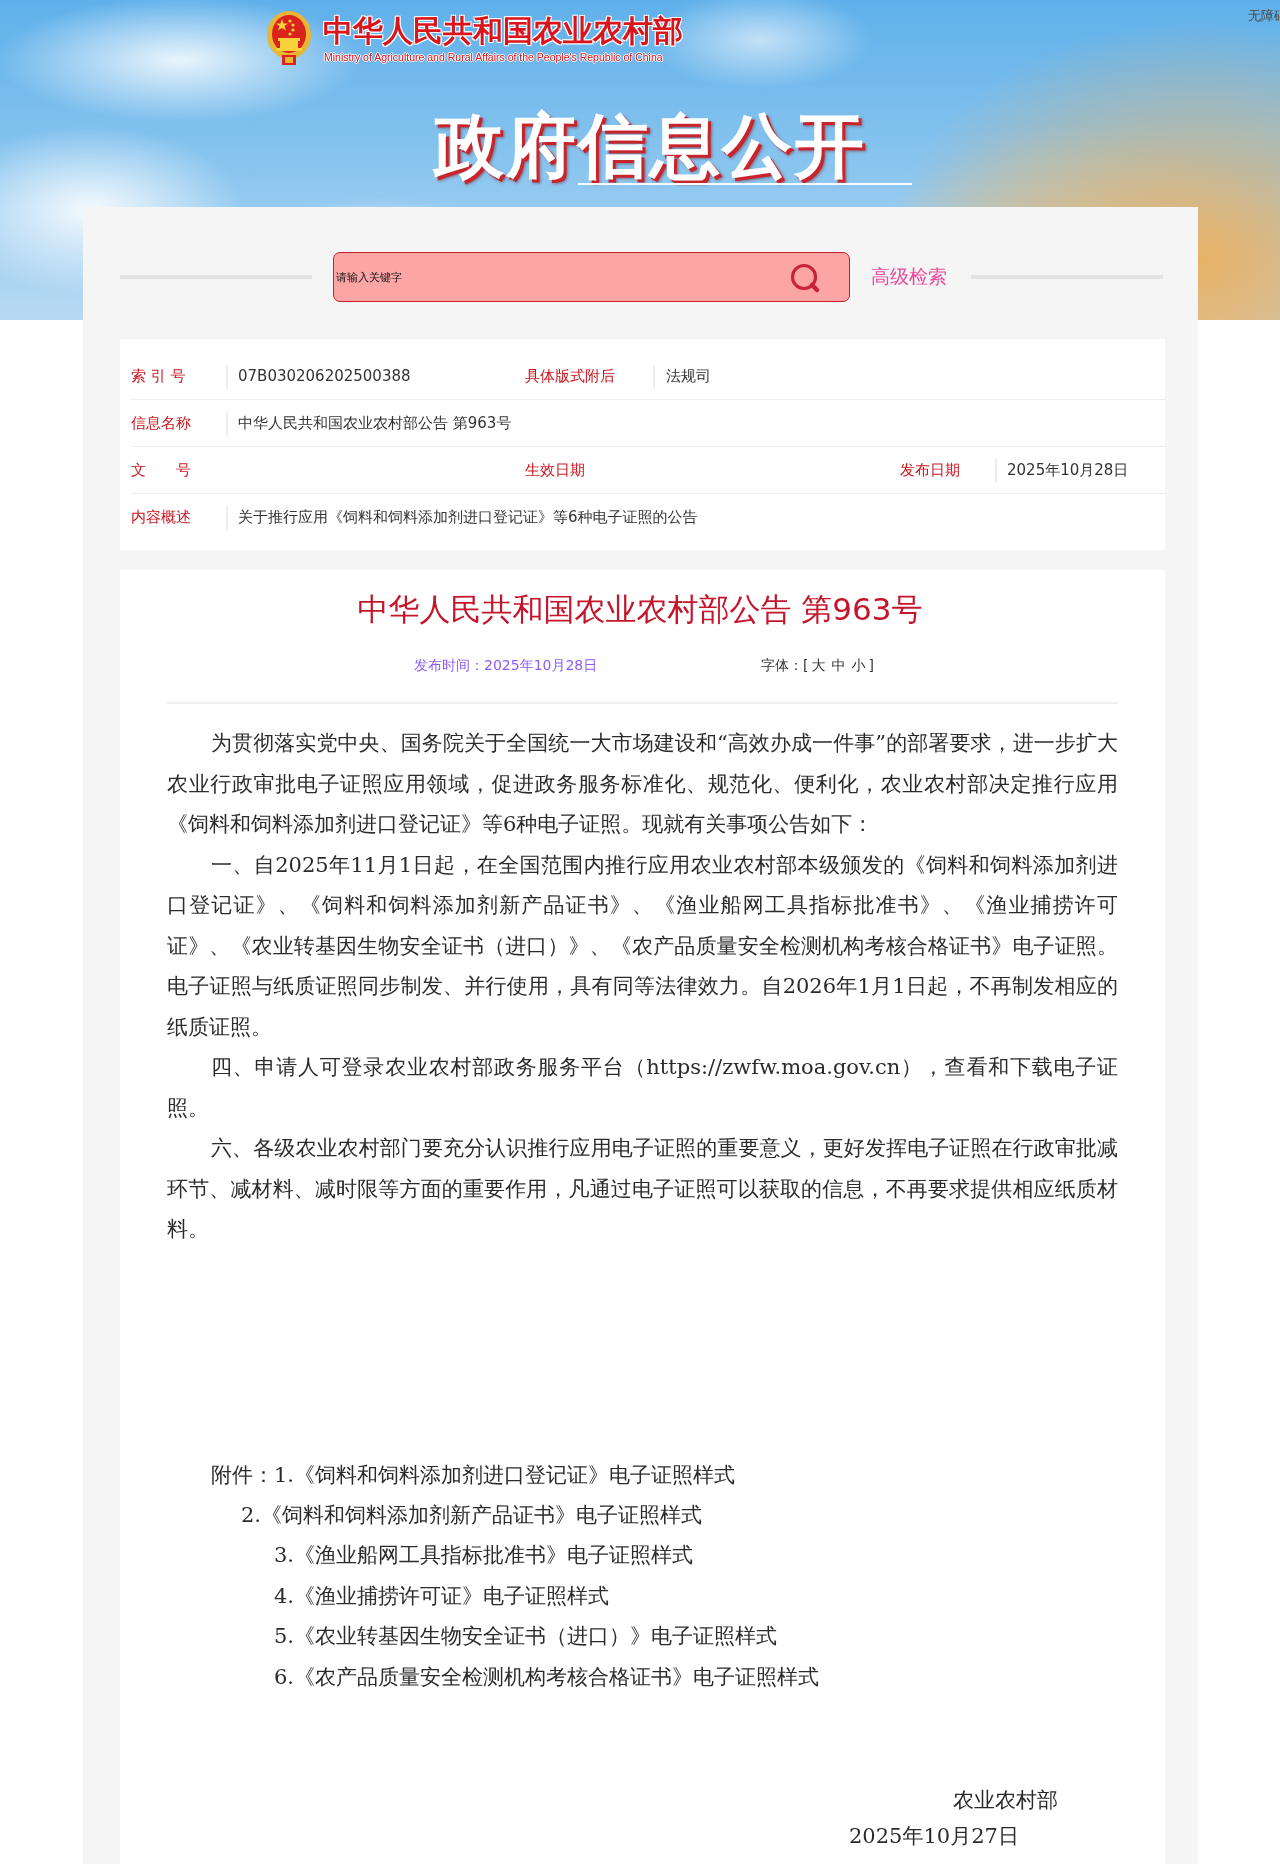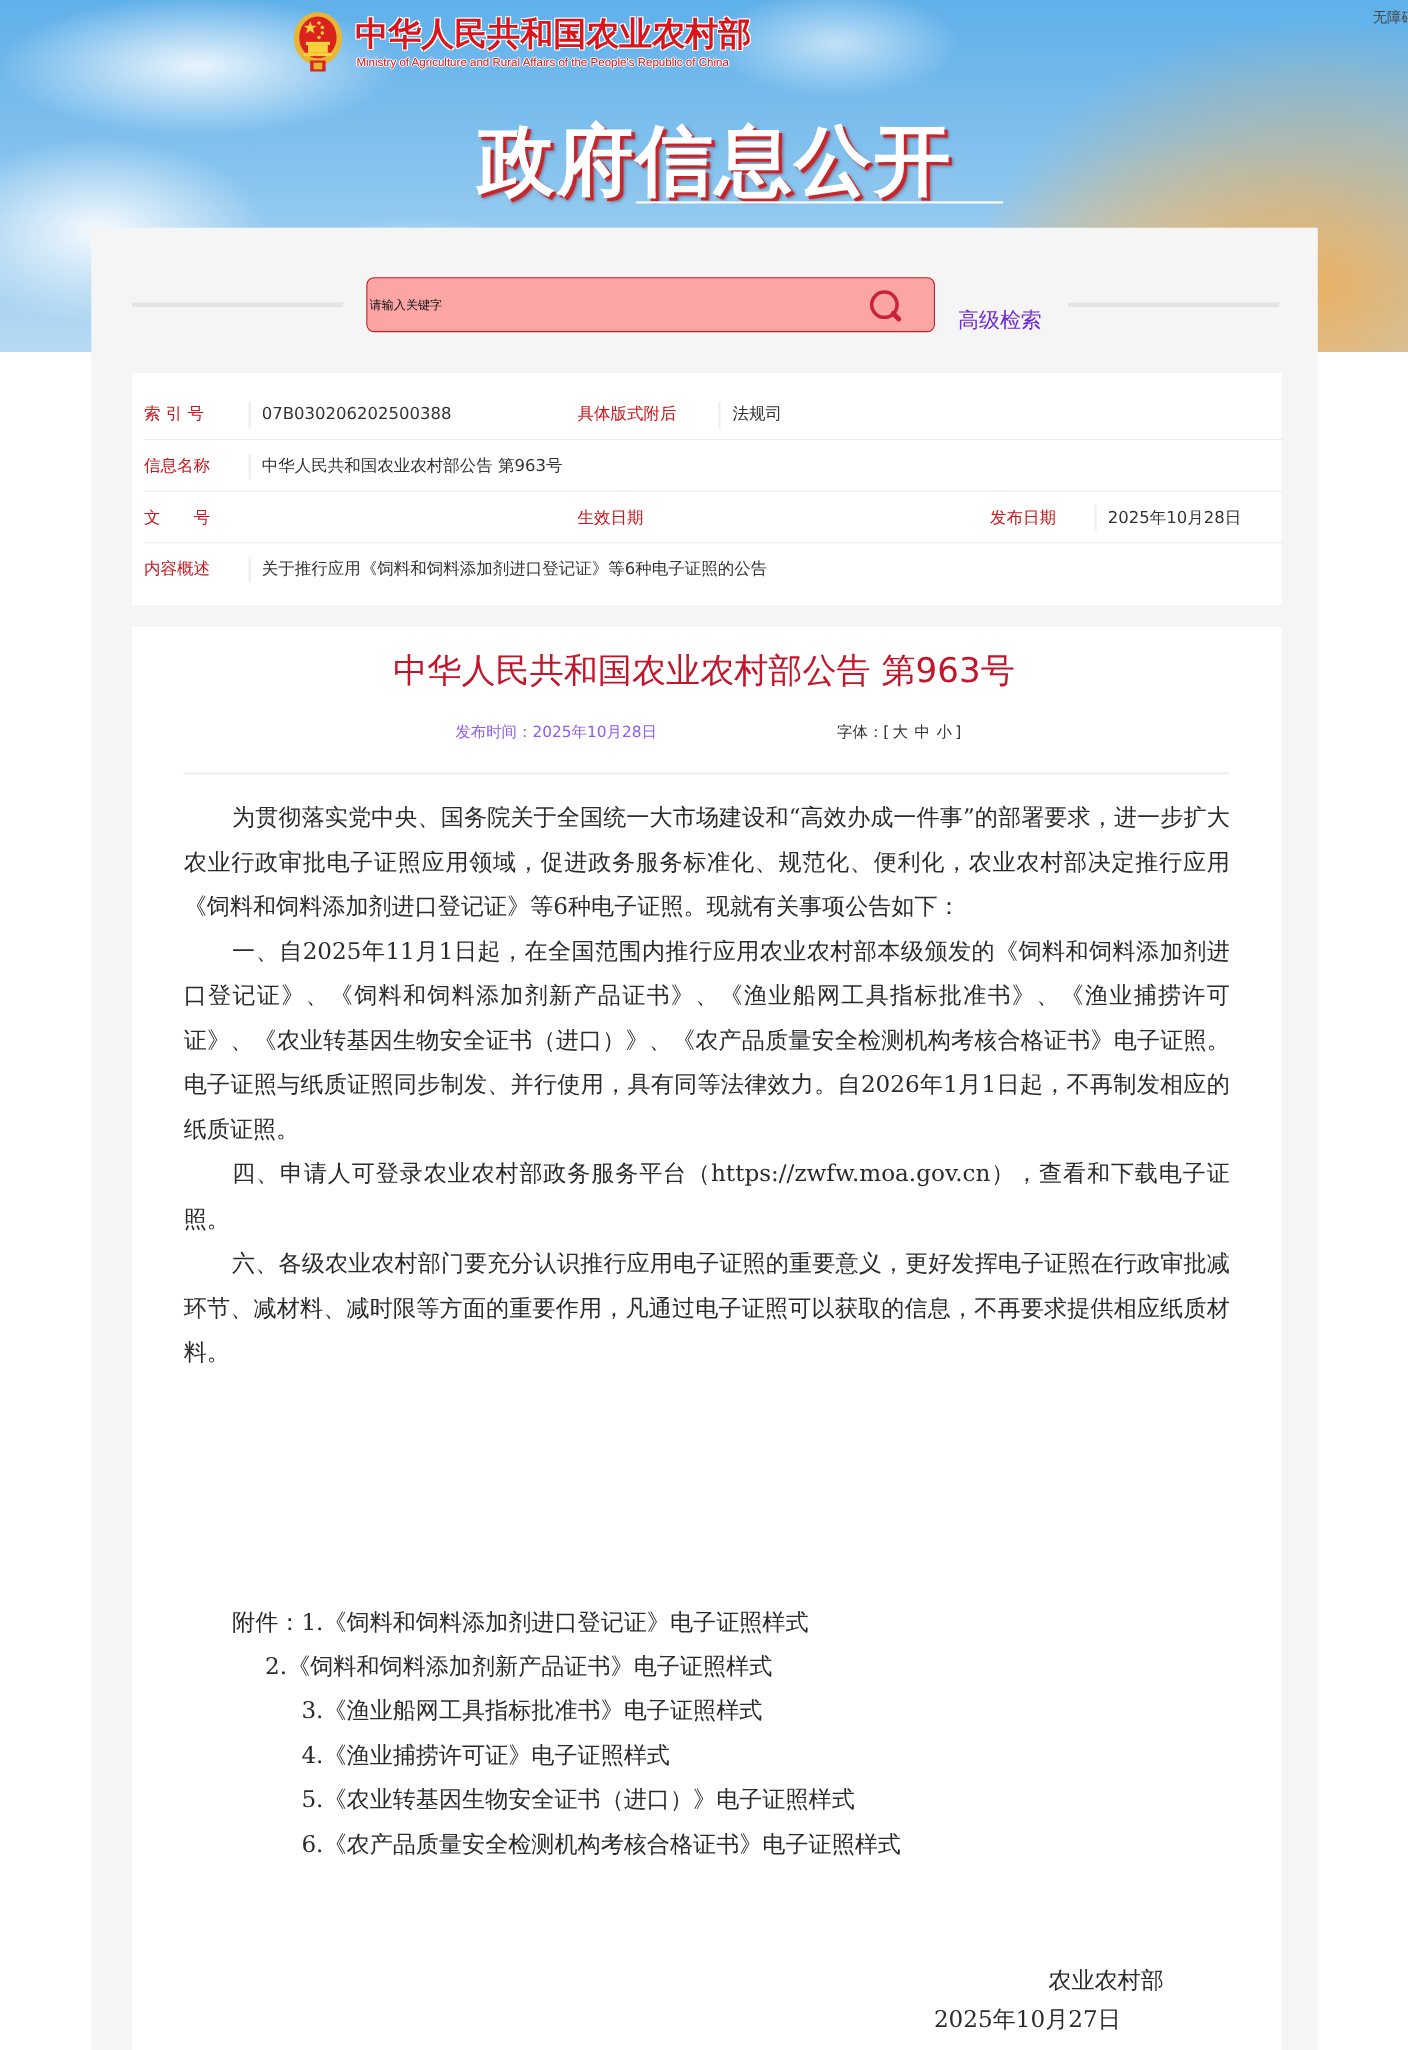--- a/index.html
+++ b/index.html
@@ -70,21 +70,21 @@
     font-size: 11px; color: #111; padding: 0;
     font-family: "DejaVu Sans", sans-serif;
   }
   .search-input::placeholder { color: #111; }
   .search-icon {
     position: absolute; left: 454px; top: 9px; width: 36px; height: 34px;
     cursor: pointer;
   }
   .adv-search {
     position: absolute; left: 871px; top: 264px;
-    font-size: 19px; color: #6d28d9; white-space: nowrap; cursor: pointer; margin-top: 14px;
+    font-size: 19px; color: #ec4899; white-space: nowrap; cursor: pointer;
   }
   .meta-card {
     position: absolute; left: 120px; top: 339px; width: 1045px; height: 211px;
     background: #fff;
   }
   .meta-row {
     position: absolute; left: 11px; width: 1035px; height: 47px;
     border-bottom: 1px solid #ececec; box-sizing: border-box;
   }
   .meta-row.last { border-bottom: none; }

